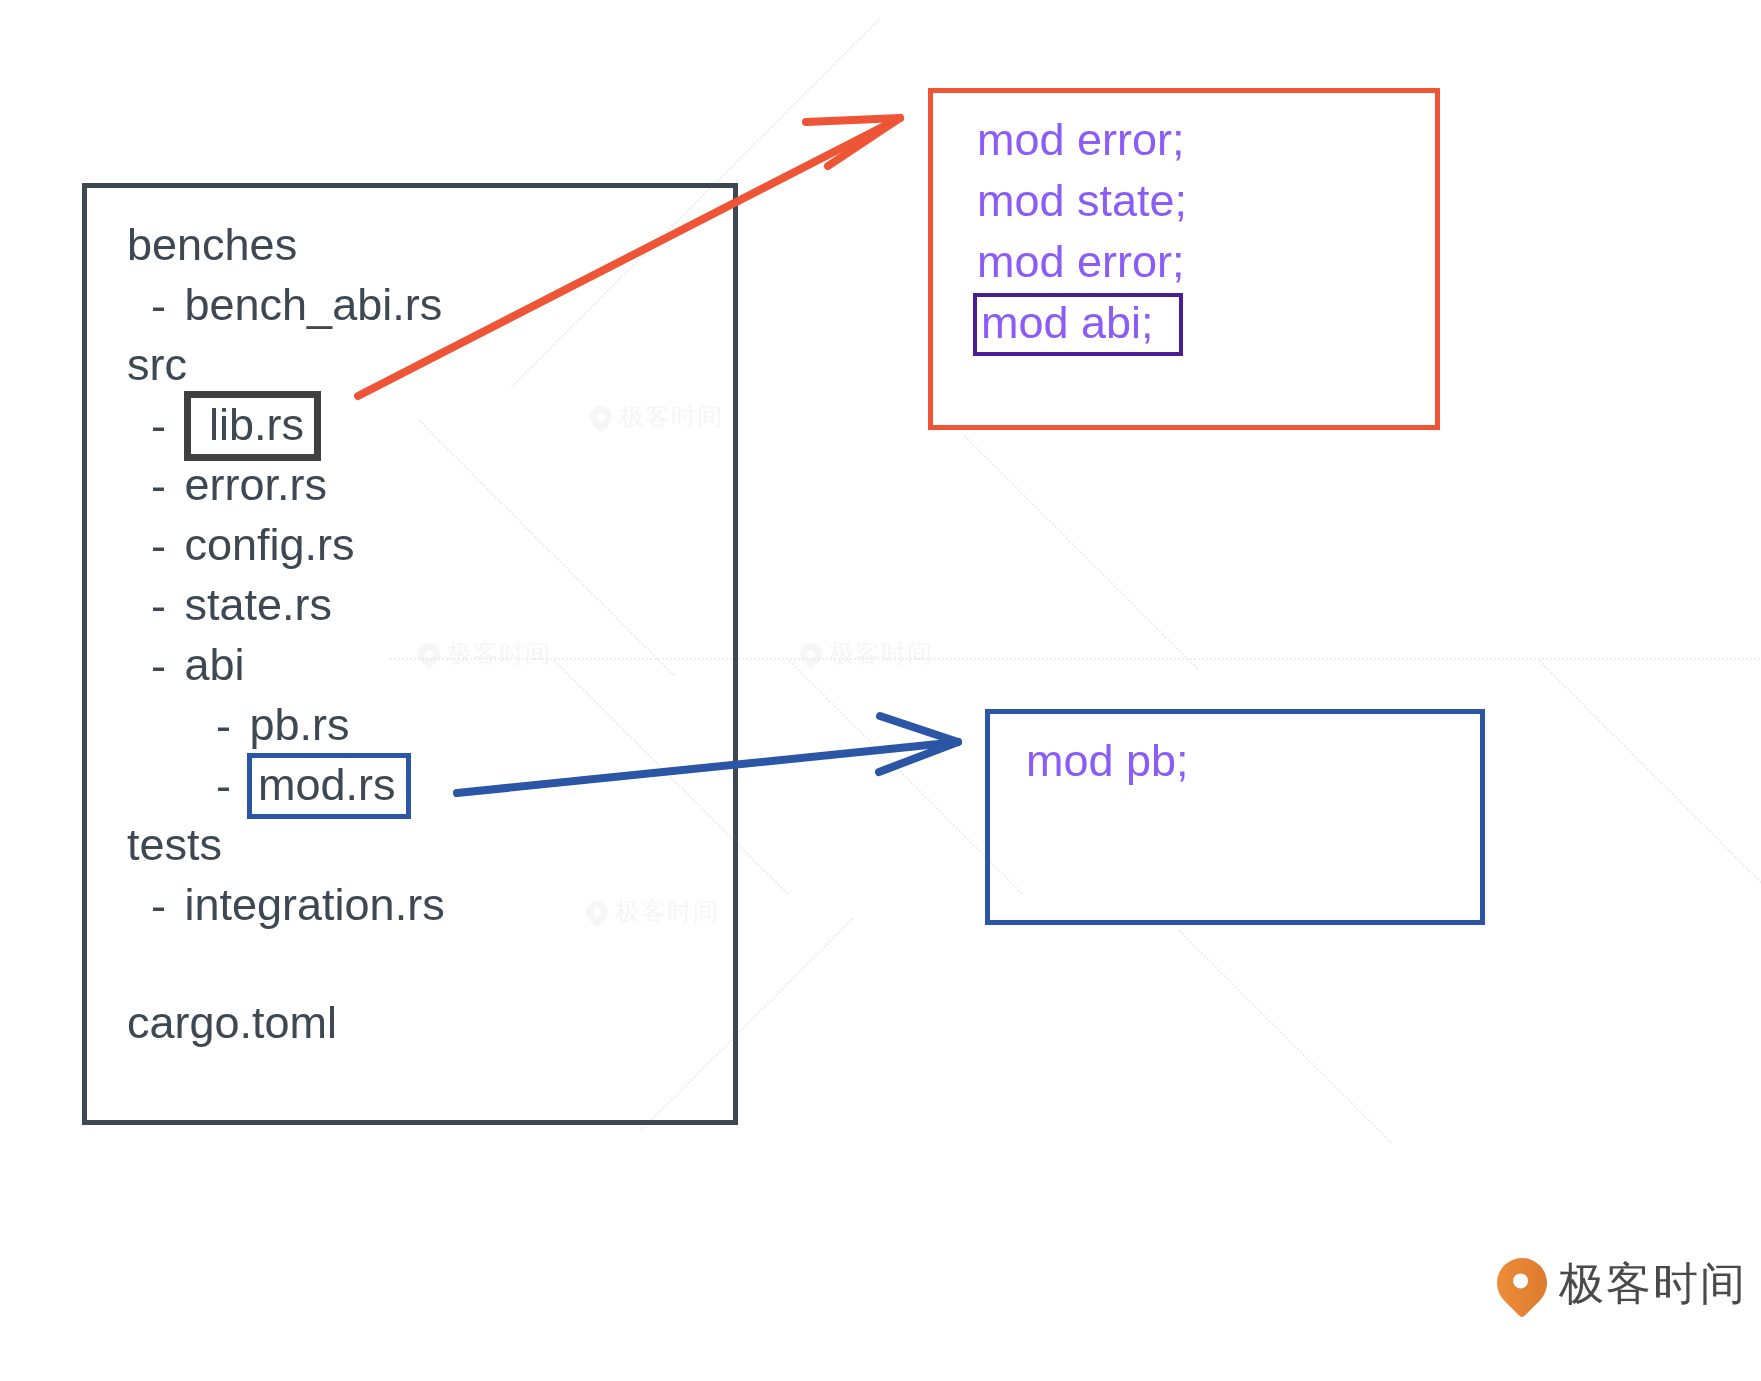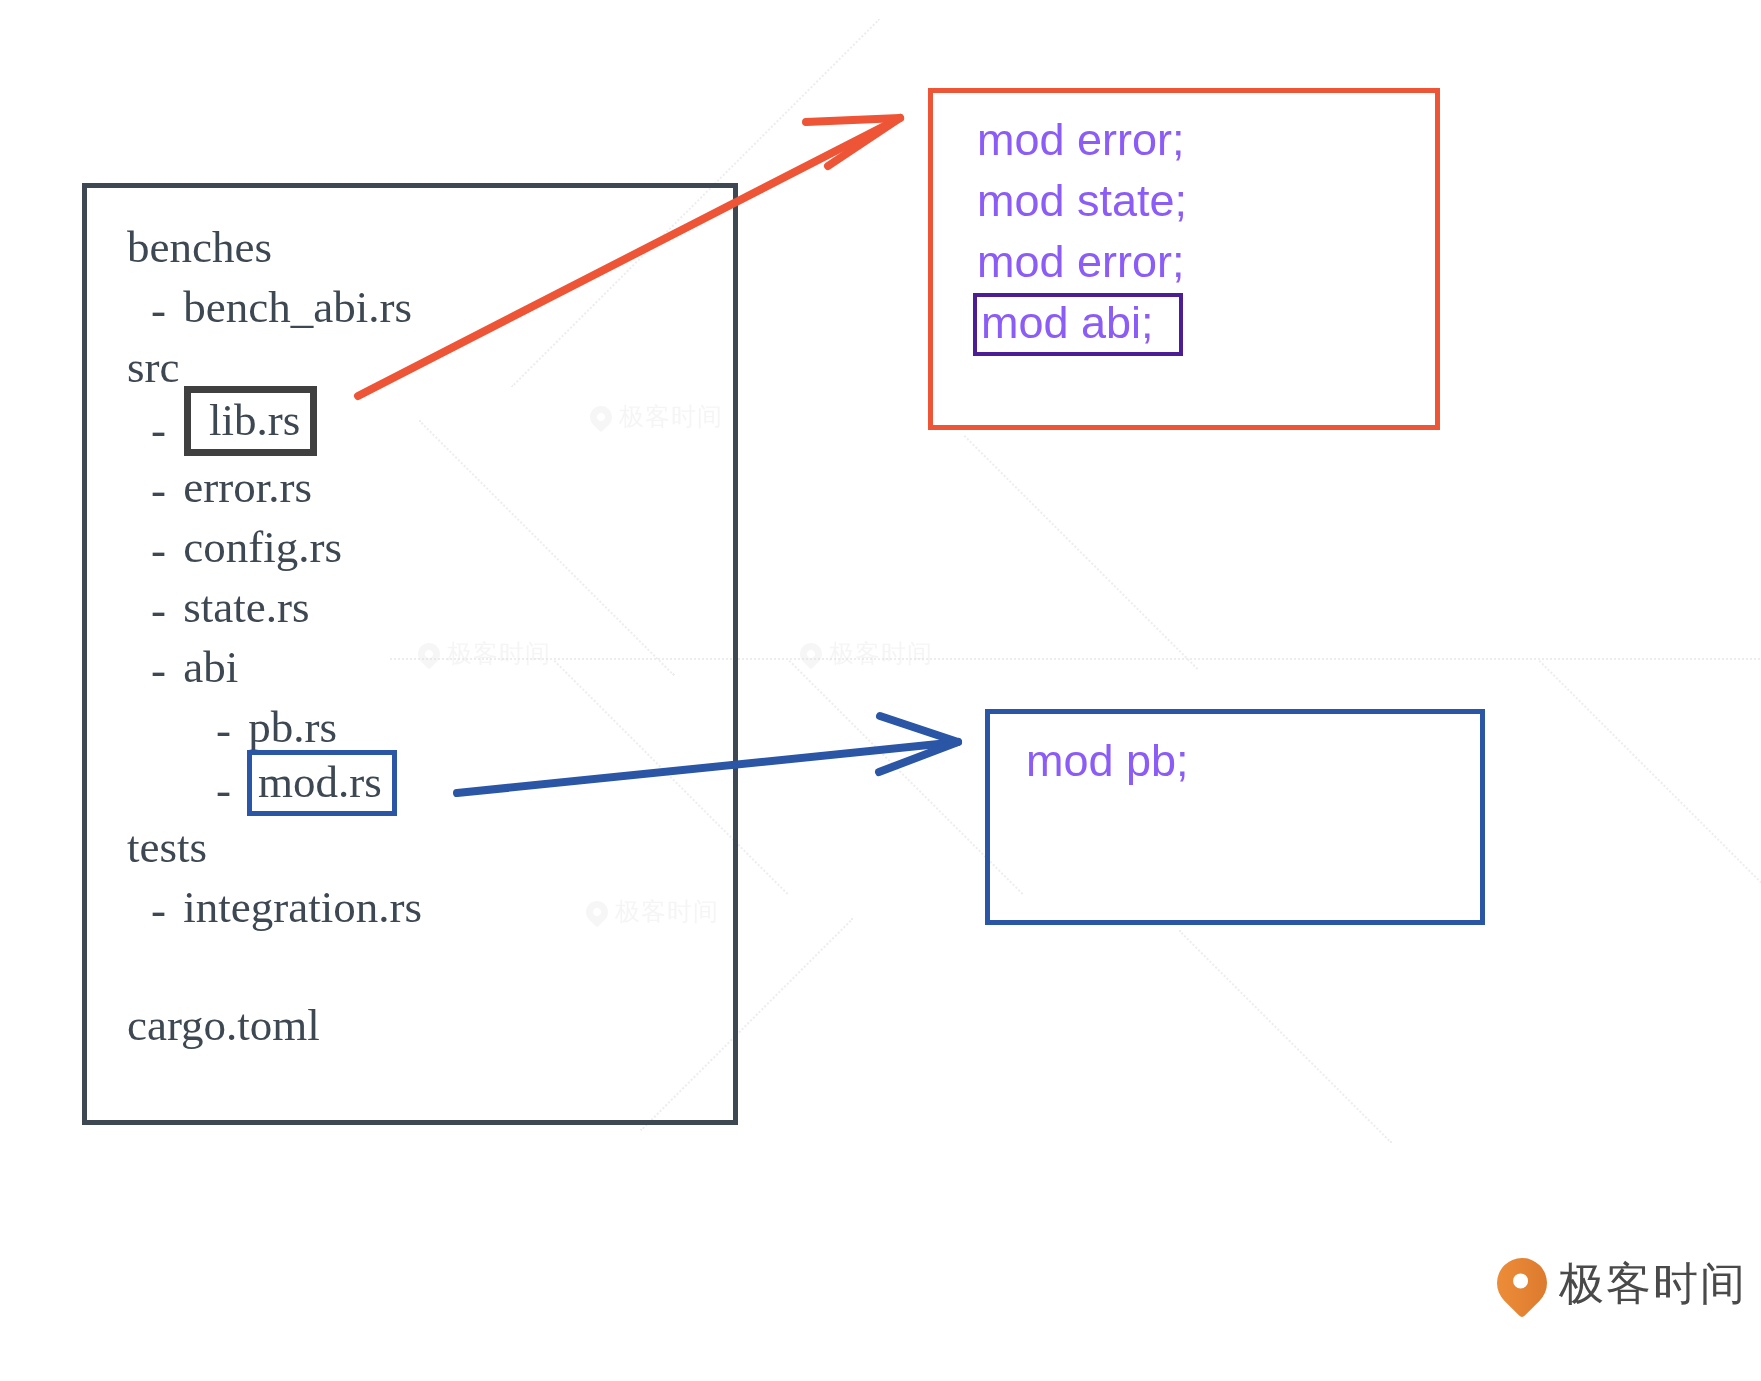--- a/index.html
+++ b/index.html
@@ -70,25 +70,25 @@
   }
   #tree-list {
     position: absolute;
     left: 34px;
     top: 28px;
     width: 600px;
   }
   .tree-row {
     height: 60px;
     display: flex;
-    align-items: flex-end;
+    align-items: center;
     white-space: pre;
     font-size: 45px;
     color: #3d4852;
-    font-family: Liberation Serif, serif;
+    font-family: Liberation Sans, sans-serif;
   }
   .tree-row.spacer { height: 58px; }
   .tree-dash {
     display: inline-block;
     white-space: pre;
   }
   .tree-label {
     display: inline-block;
     padding: 1px 6px 3px 6px;
   }

